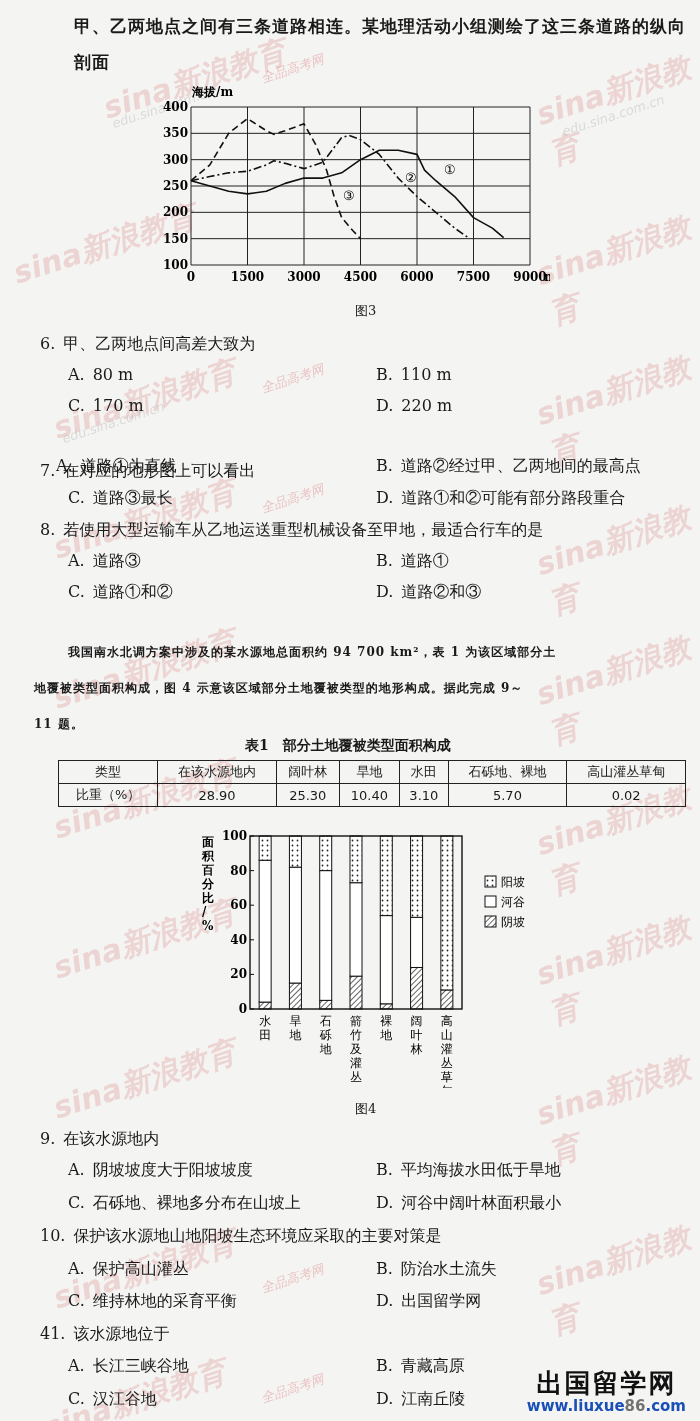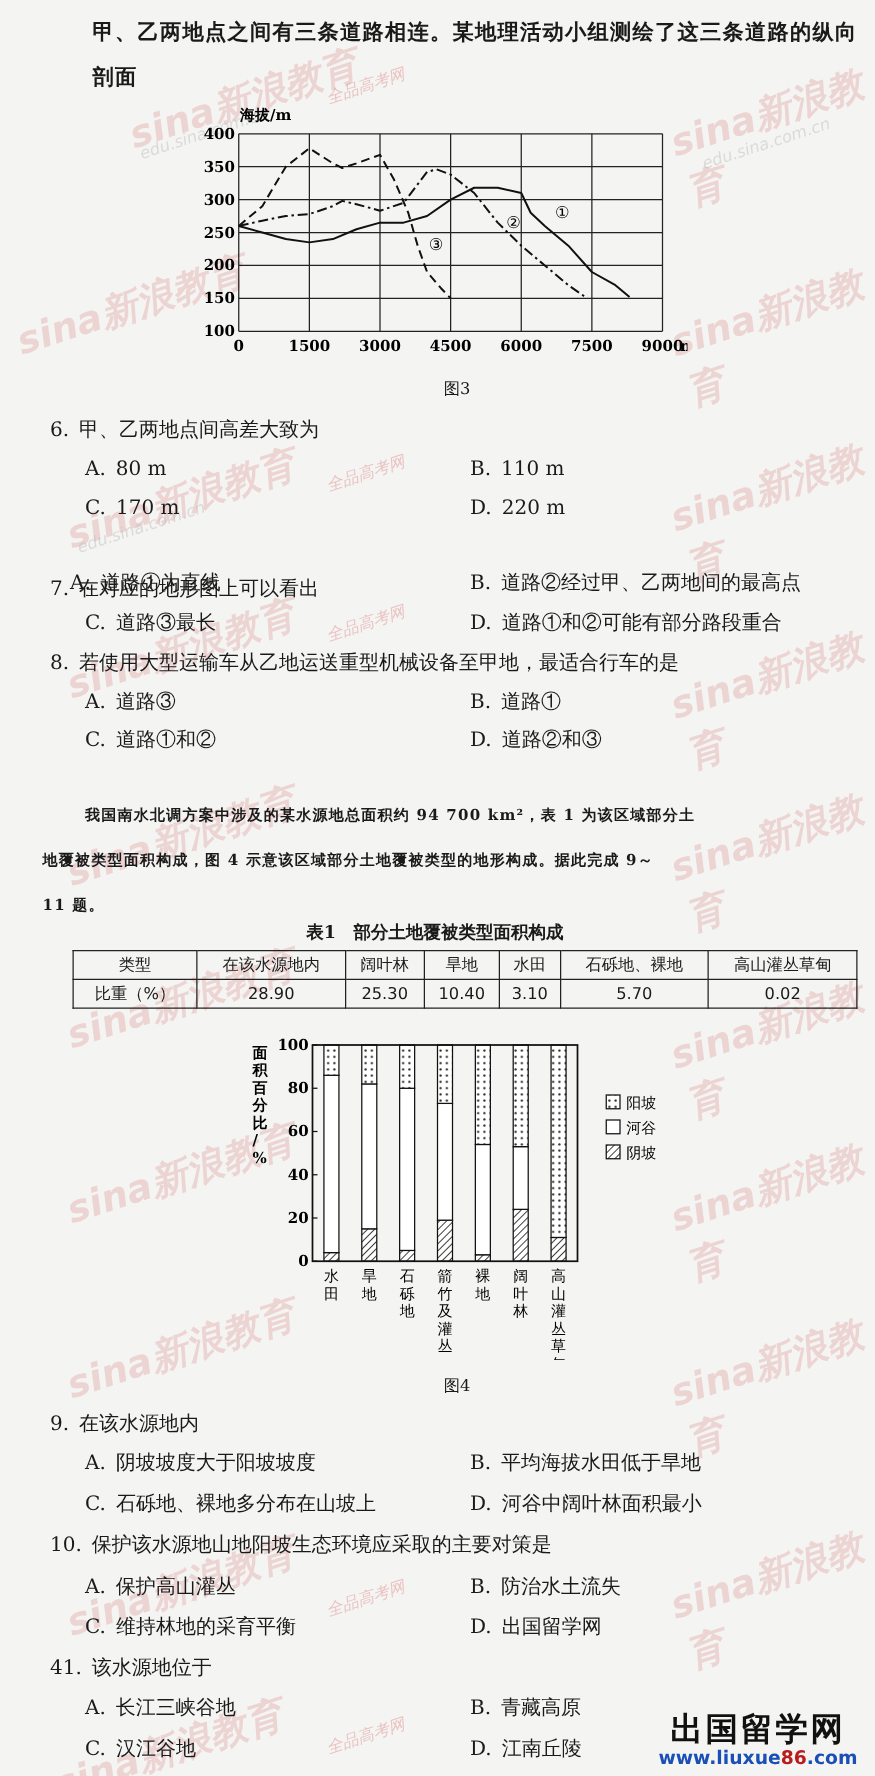--- a/index.html
+++ b/index.html
@@ -12,21 +12,21 @@
   .opt{position:absolute;font-size:16px;}
   .wm{position:absolute;color:#d99;opacity:.35;font-size:30px;font-style:italic;transform:rotate(-18deg);font-family:"DejaVu Sans",sans-serif;font-weight:bold;pointer-events:none;}
   .wm2{position:absolute;color:#bbb;opacity:.45;font-size:13px;font-style:italic;transform:rotate(-18deg);font-family:"DejaVu Sans",sans-serif;pointer-events:none;}
   .caption{position:absolute;font-size:13px;}
   table.t1{position:absolute;left:58px;top:760px;width:628px;border-collapse:collapse;font-size:13px;
            font-family:"DejaVu Sans","Liberation Sans",sans-serif;}
   table.t1 td{border:1.5px solid #222;text-align:center;height:22px;padding:0 2px;}
   .logo{position:absolute;right:14px;bottom:6px;text-align:center;font-family:"DejaVu Sans",sans-serif;}
   .logo .cn{font-size:26px;font-weight:bold;color:#111;letter-spacing:2px;}
   .logo .url{font-size:15px;color:#1a4fb8;font-weight:bold;margin-top:-4px;}
-  .logo .url span{color:#b91c1c;}
+  .logo .url span{color:#737373;}
 </style>
 </head>
 <body>
 
 <div class="wm" style="left:100px;top:60px;">sina新浪教育</div>
 <div class="wm2" style="left:110px;top:100px;">edu.sina.com.cn</div>
 <div class="wm" style="left:540px;top:70px;">sina新浪教育</div>
 <div class="wm2" style="left:560px;top:108px;">edu.sina.com.cn</div>
 <div class="wm" style="left:10px;top:225px;">sina新浪教育</div>
 <div class="wm" style="left:540px;top:230px;">sina新浪教育</div>

